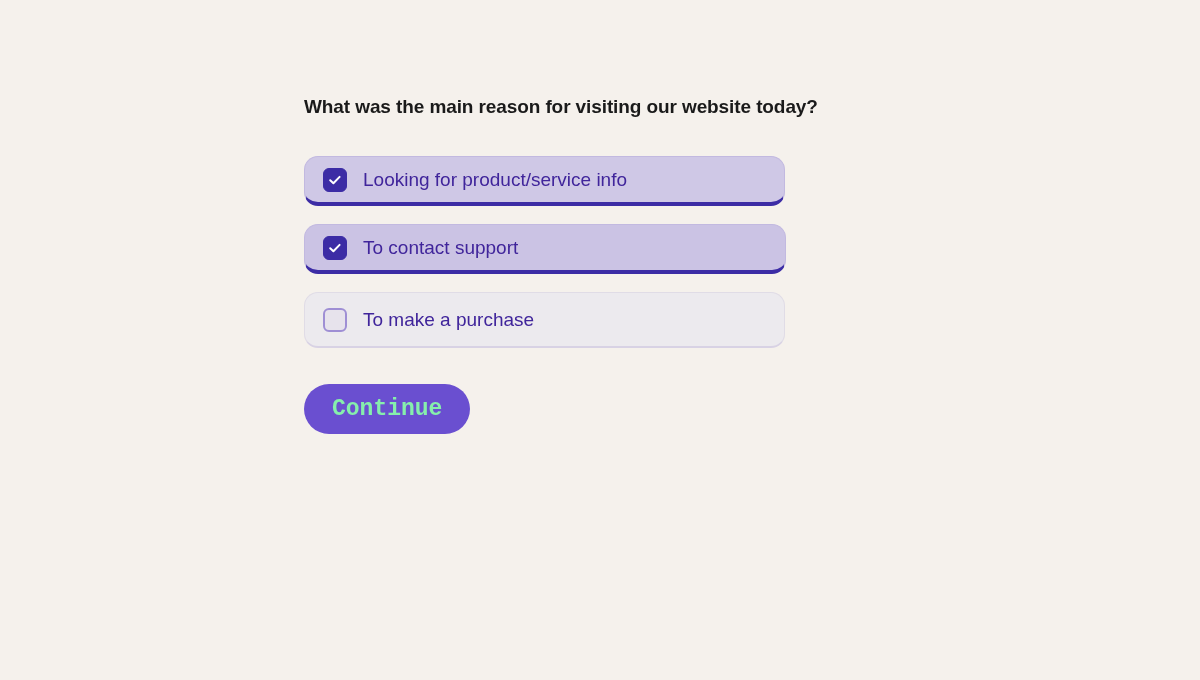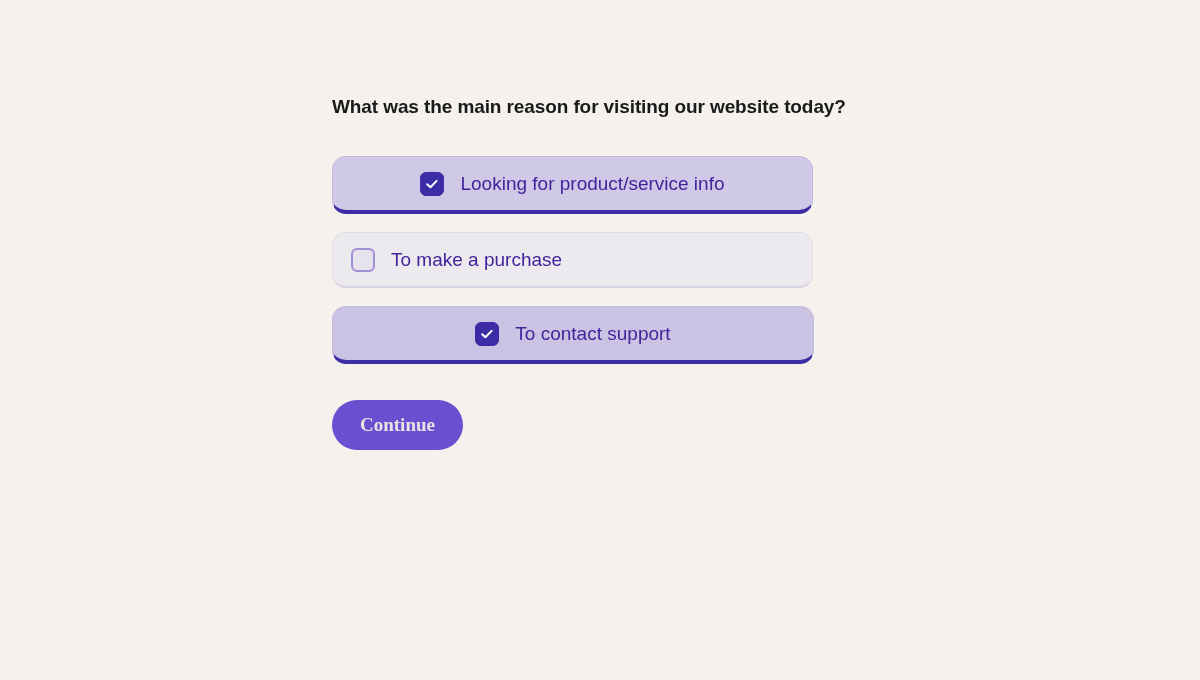--- a/index.html
+++ b/index.html
@@ -8,21 +8,21 @@
   }
   body {
     width: 1200px;
     height: 680px;
     background: #f5f1ec;
     font-family: "Liberation Sans", sans-serif;
     overflow: hidden;
   }
   .survey-wrap {
     position: absolute;
-    left: 332px;
+    left: 304px;
     top: 96px;
     width: 482px;
   }
   .question-title {
     font-size: 19px;
     font-weight: bold;
     color: #1a1a1a;
     letter-spacing: -0.1px;
     margin: 0 0 38px 0;
     white-space: nowrap;
@@ -40,22 +40,21 @@
     align-items: center;
     padding: 0 18px;
     border-radius: 14px;
     cursor: pointer;
     width: 481px;
   }
   .option-row.selected {
     background: #cfc8e6;
     border: 1px solid #c2b9e0;
     border-bottom: 4px solid #3c2ca5;
-    height: 58px;
-    justify-content: center;
+    height: 50px;
   }
   .option-row.unselected {
     background: #eceaee;
     border: 1px solid #e0dce6;
     border-bottom: 2px solid #d8d2e4;
   }
   .option-row.hovered {
     width: 482px;
     background: #cbc3e4;
   }
@@ -90,23 +89,23 @@
   .continue-button {
     margin-top: 36px;
     display: inline-flex;
     align-items: center;
     justify-content: center;
     height: 50px;
     padding: 0 28px;
     border: none;
     border-radius: 999px;
     background: #6a4fd0;
-    color: #e5e5e5;
-    font-family: Liberation Serif, serif;
-    font-size: 19px;
+    color: #86efac;
+    font-family: Liberation Mono, monospace;
+    font-size: 23px;
     font-weight: bold;
     cursor: pointer;
   }
 </style>
 </head>
 <body>
 
 <div class="survey-wrap">
 
   <h1 class="question-title">What was the main reason for visiting our website today?</h1>
@@ -116,34 +115,34 @@
     <div class="option-row selected">
       <span class="checkbox checked">
         <svg width="14" height="14" viewBox="0 0 14 14" aria-hidden="true">
           <path d="M2.2 7.2 L5.4 10.3 L11.6 3.9" fill="none" stroke="#ffffff" stroke-width="2" stroke-linecap="round" stroke-linejoin="round"></path>
         </svg>
       </span>
       <span class="option-label">Looking for product/service info</span>
     </div>
 
 
-    <div class="option-row unselected">
-      <span class="checkbox unchecked">
-        
-      </span>
-      <span class="option-label">To make a purchase</span>
-    </div>
-
     <div class="option-row selected hovered">
       <span class="checkbox checked">
         <svg width="14" height="14" viewBox="0 0 14 14" aria-hidden="true">
           <path d="M2.2 7.2 L5.4 10.3 L11.6 3.9" fill="none" stroke="#ffffff" stroke-width="2" stroke-linecap="round" stroke-linejoin="round"></path>
         </svg>
       </span>
       <span class="option-label">To contact support</span>
+    </div>
+
+    <div class="option-row unselected">
+      <span class="checkbox unchecked">
+        
+      </span>
+      <span class="option-label">To make a purchase</span>
     </div>
 
 
   </div>
 
   <button class="continue-button">Continue</button>
 
 </div>
 
 </body></html>

